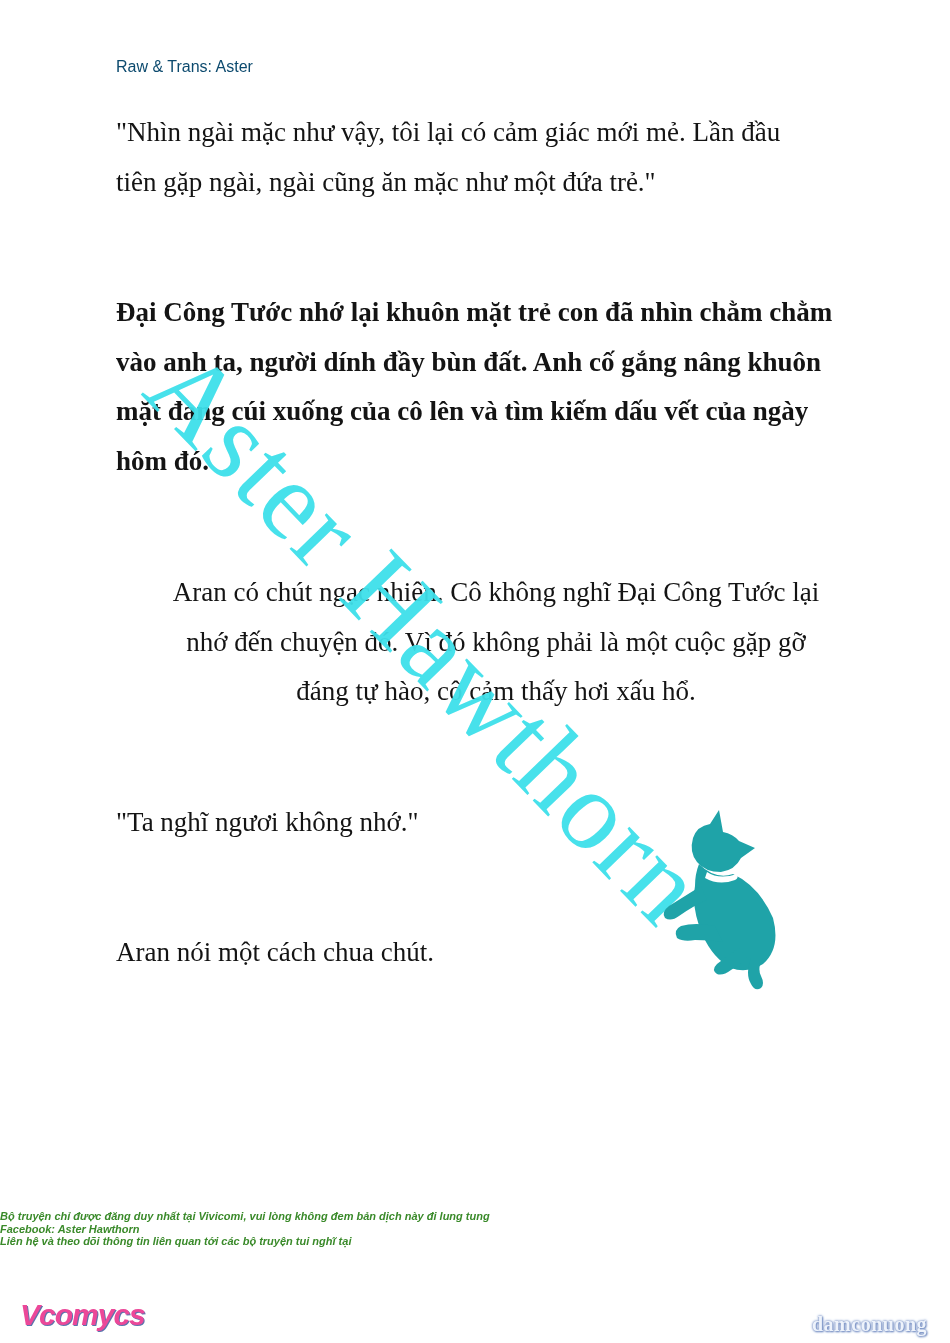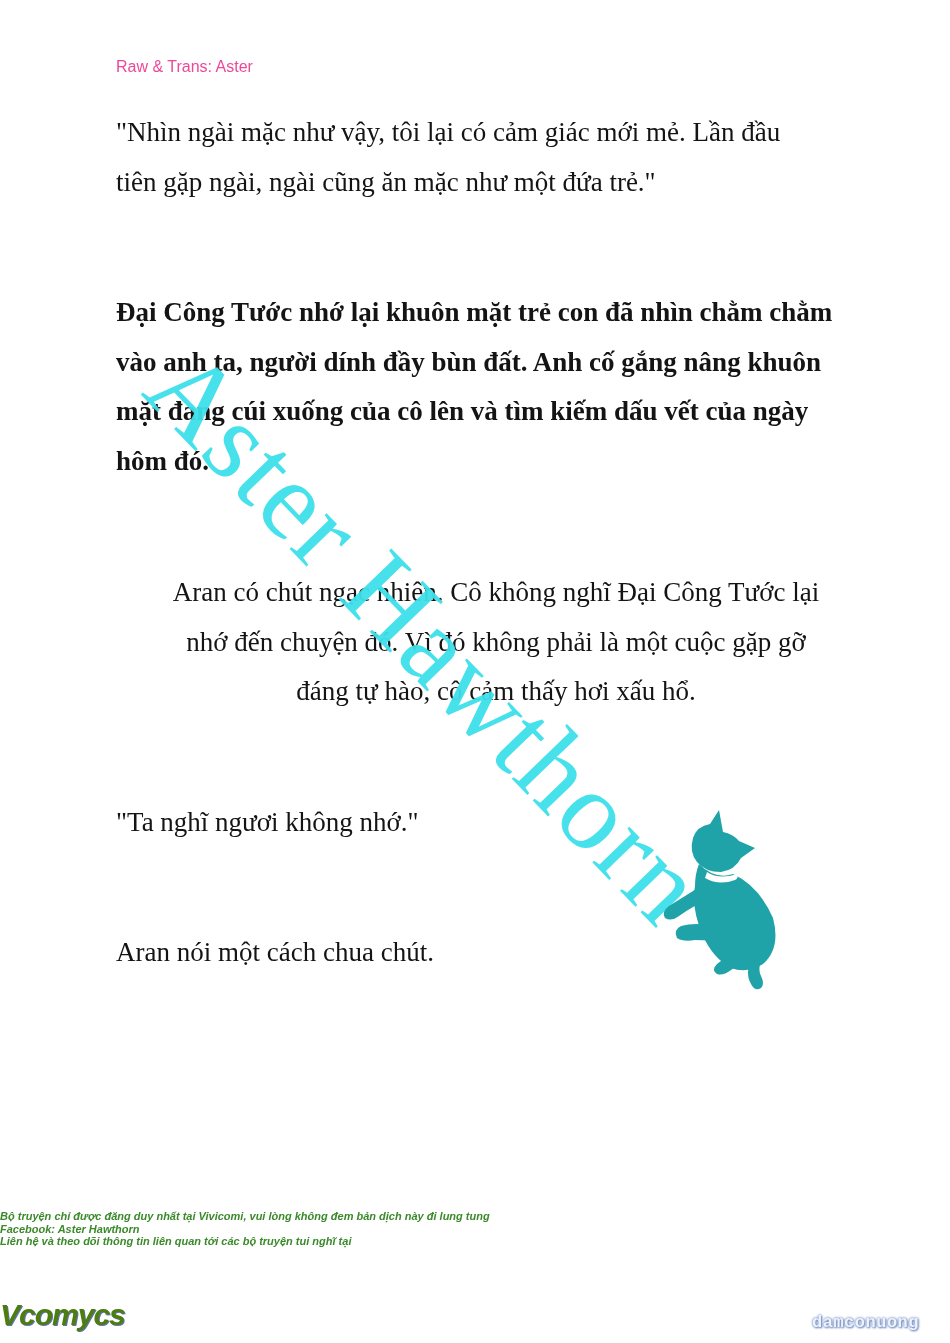--- a/index.html
+++ b/index.html
@@ -2,21 +2,21 @@
 <html><head>
 <meta charset="utf-8">
 <style>
   html, body { margin: 0; padding: 0; }
   body {
     width: 950px; height: 1343px; background: #ffffff; position: relative; overflow: hidden;
     font-family: "Liberation Serif", "DejaVu Serif", serif; color: #111;
   }
   .header {
     position: absolute; left: 116px; top: 58px;
-    font-family: "Liberation Sans", "DejaVu Sans", sans-serif; font-size: 16px; color: #ec4899;
+    font-family: "Liberation Sans", "DejaVu Sans", sans-serif; font-size: 16px; color: #0c4a6e;
   }
   .para {
     position: absolute; left: 116px; width: 760px;
     font-size: 27px; line-height: 49.5px; color: #141414; margin: 0;
     white-space: pre-line;
   }
   .watermark {
     position: absolute; left: 60px; top: 555px; width: 700px;
     font-family: "Liberation Serif", "DejaVu Serif", serif;
     font-size: 112px; color: #3ee0ea; opacity: 0.95;
@@ -24,28 +24,28 @@
     white-space: nowrap; text-align: center; letter-spacing: 2px;
     pointer-events: none;
   }
   .cat { position: absolute; left: 655px; top: 808px; width: 125px; height: 185px; }
   .footer {
     position: absolute; left: 0; width: 882px; 
     font-family: "Liberation Sans", "DejaVu Sans", sans-serif; font-style: italic; font-weight: bold;
     font-size: 11px; color: #3a8a2a;
   }
   .logo-left {
-    position: absolute; left: 0; top: 1298px;
+    position: absolute; left: 20px; top: 1298px;
     font-family: "Liberation Sans", "DejaVu Sans", sans-serif; font-style: italic; font-weight: bold;
-    font-size: 30px; color: #4d7c0f; letter-spacing: -1px;
+    font-size: 30px; color: #ec4899; letter-spacing: -1px;
     text-shadow: 1px 1px 0 #5c74ad;
   }
   .logo-right {
     position: absolute; left: 812px; top: 1313px;
-    font-family: Liberation Mono, monospace; font-weight: bold; font-size: 17px;
+    font-family: Liberation Serif, serif; font-weight: bold; font-size: 20px;
     color: #eef3fb; letter-spacing: 0.5px;
     text-shadow: 0 0 2px #7f97c8, 0 0 3px #7f97c8, 1px 1px 2px #6a84bd;
   }
 </style>
 </head>
 <body>
 
 <div class="header">Raw &amp; Trans: Aster</div>
 
 <p class="para" style="top:108px;">"Nhìn ngài mặc như vậy, tôi lại có cảm giác mới mẻ. Lần đầu

